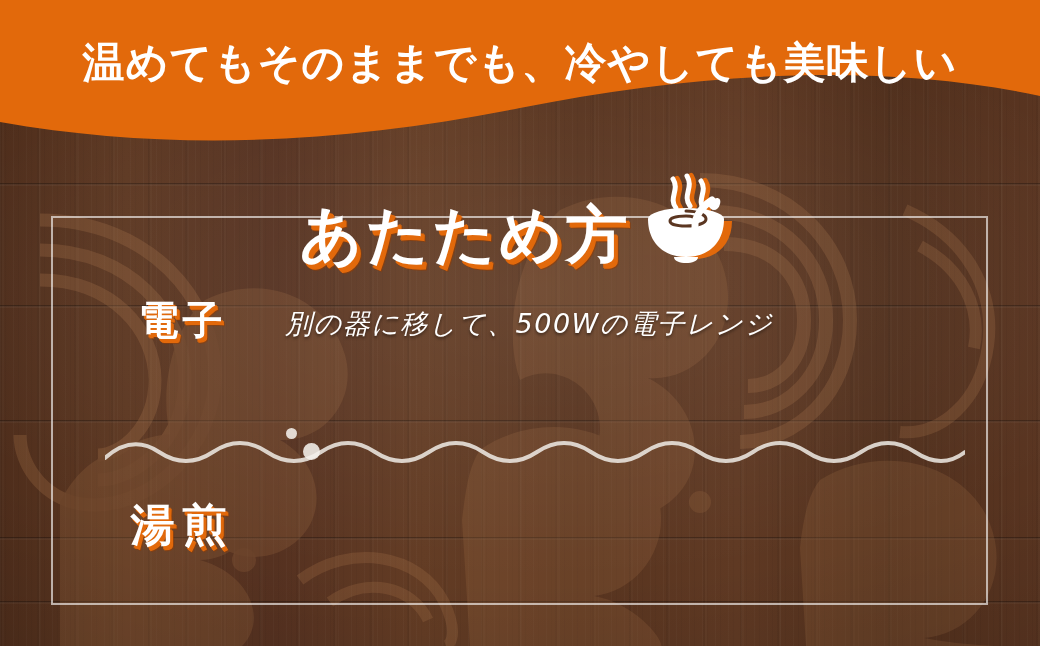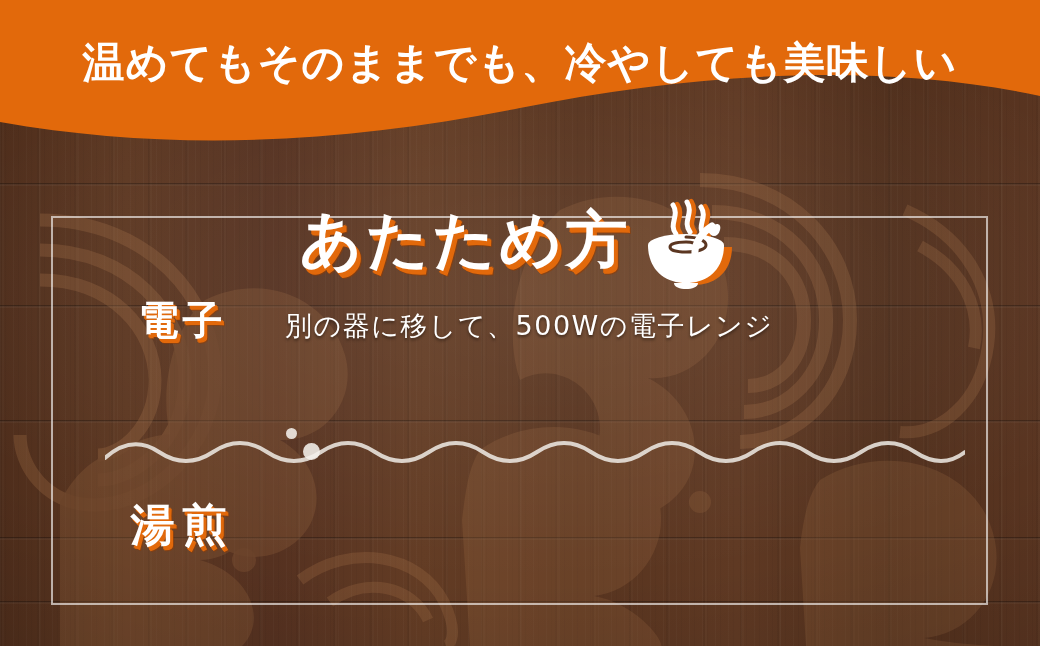--- a/index.html
+++ b/index.html
@@ -101,45 +101,45 @@
     left: 51px; top: 216px;
     width: 937px; height: 389px;
     border: 2px solid rgba(255,255,255,0.62);
     box-sizing: border-box;
     pointer-events: none;
   }
 
   
   .title-row {
     position: absolute;
-    left: 0; top: 188px;
+    left: 0; top: 162px;
     width: 1040px;
     display: flex;
-    align-items: center;
+    align-items: flex-end;
     justify-content: center;
     gap: 6px;
   }
   .title-text {
     font-size: 62px;
     font-weight: 700;
     color: #ffffff;
     letter-spacing: 3px;
     line-height: 1;
     text-shadow:
       3px 4px 0 #e2690b,
       4px 5px 0 #e2690b,
       5px 6px 0 rgba(150,60,0,0.55);
   }
   .bowl-icon { display: block; }
 
   
   .row {
     position: absolute;
     display: flex;
-    align-items: flex-end;
+    align-items: center;
   }
   .row-label {
     width: 205px;
     flex: 0 0 205px;
     color: #ffffff;
     font-size: 42px;
     font-weight: 700;
     line-height: 1.24;
     letter-spacing: 4px;
     text-align: center;
@@ -148,20 +148,21 @@
       3px 4px 0 #e2690b,
       4px 5px 0 rgba(150,60,0,0.5);
   }
   .row-body {
     color: #ffffff;
     font-size: 27px;
     line-height: 1.42;
     letter-spacing: 1.5px;
     padding-top: 6px;
     text-shadow: 0 2px 3px rgba(0,0,0,0.45);
+    font-style: italic;
   }
   .row-body .note {
     font-size: 21px;
     letter-spacing: 0.5px;
   }
 
   #row-microwave { left: 80px; top: 296px; width: 900px; }
   #row-microwave .row-label { font-size: 40px; }
   #row-yusen { left: 80px; top: 498px; width: 900px; }
   #row-yusen .row-label { font-size: 44px; letter-spacing: 8px; }

